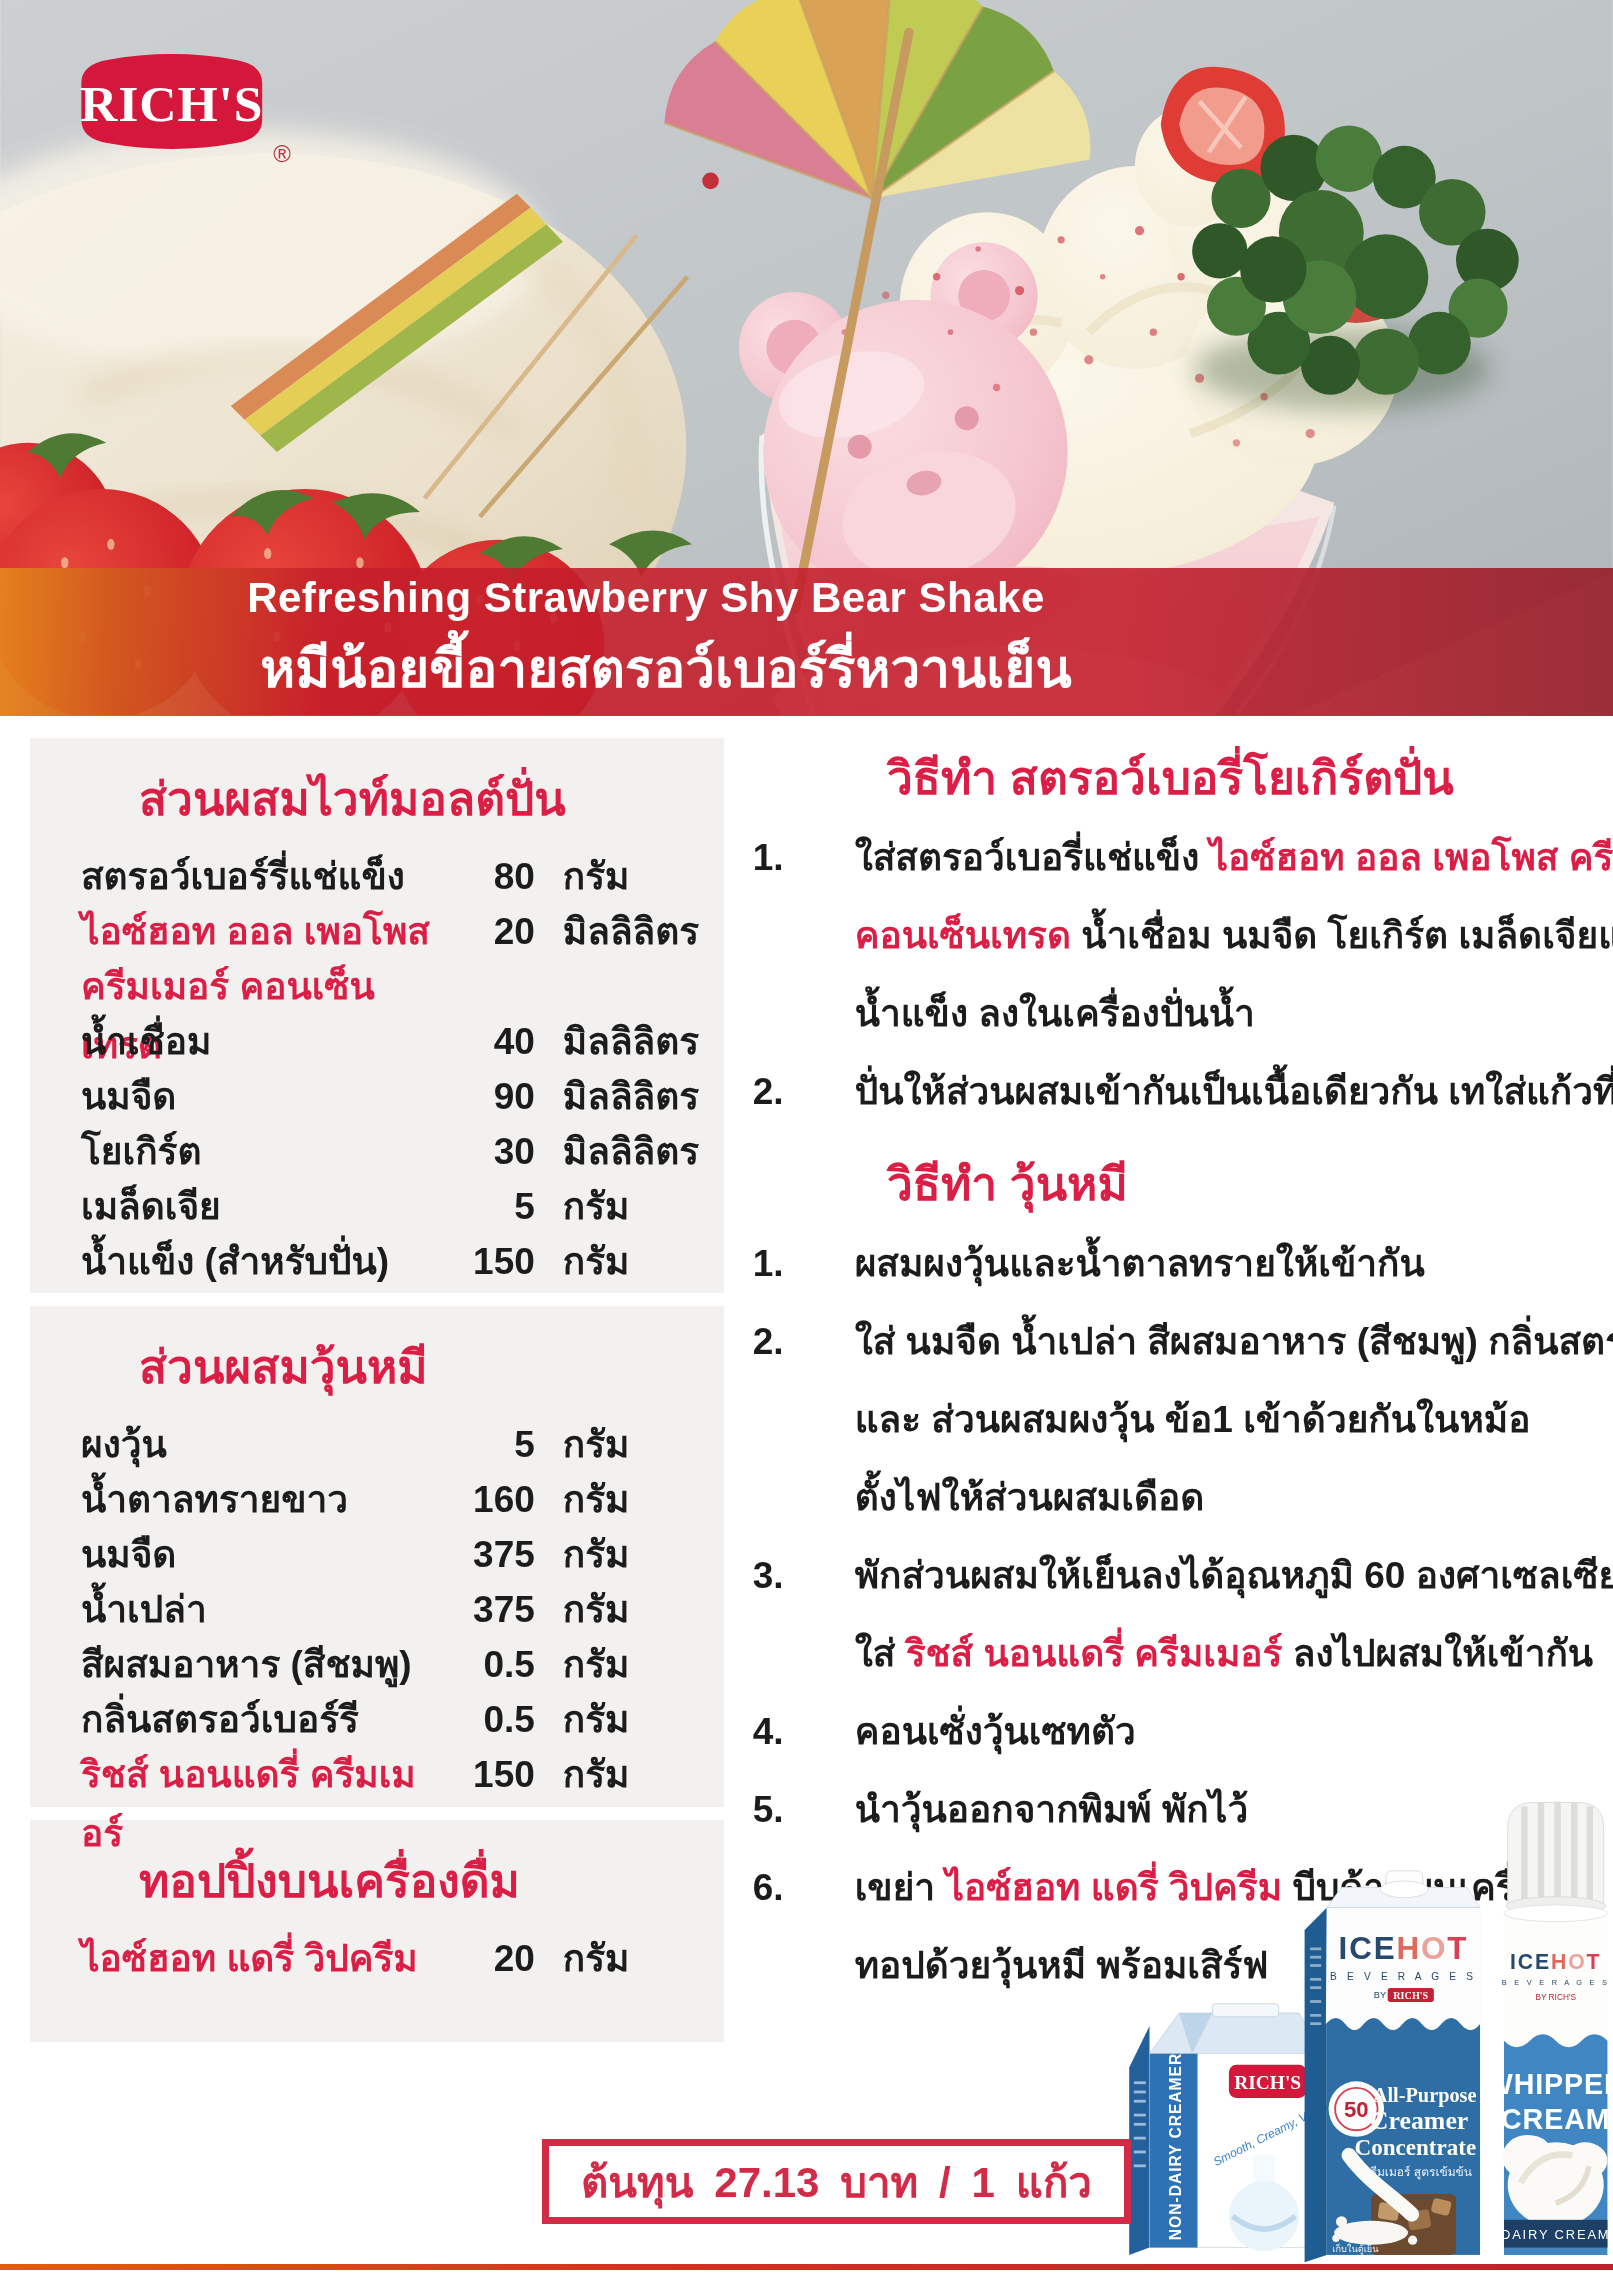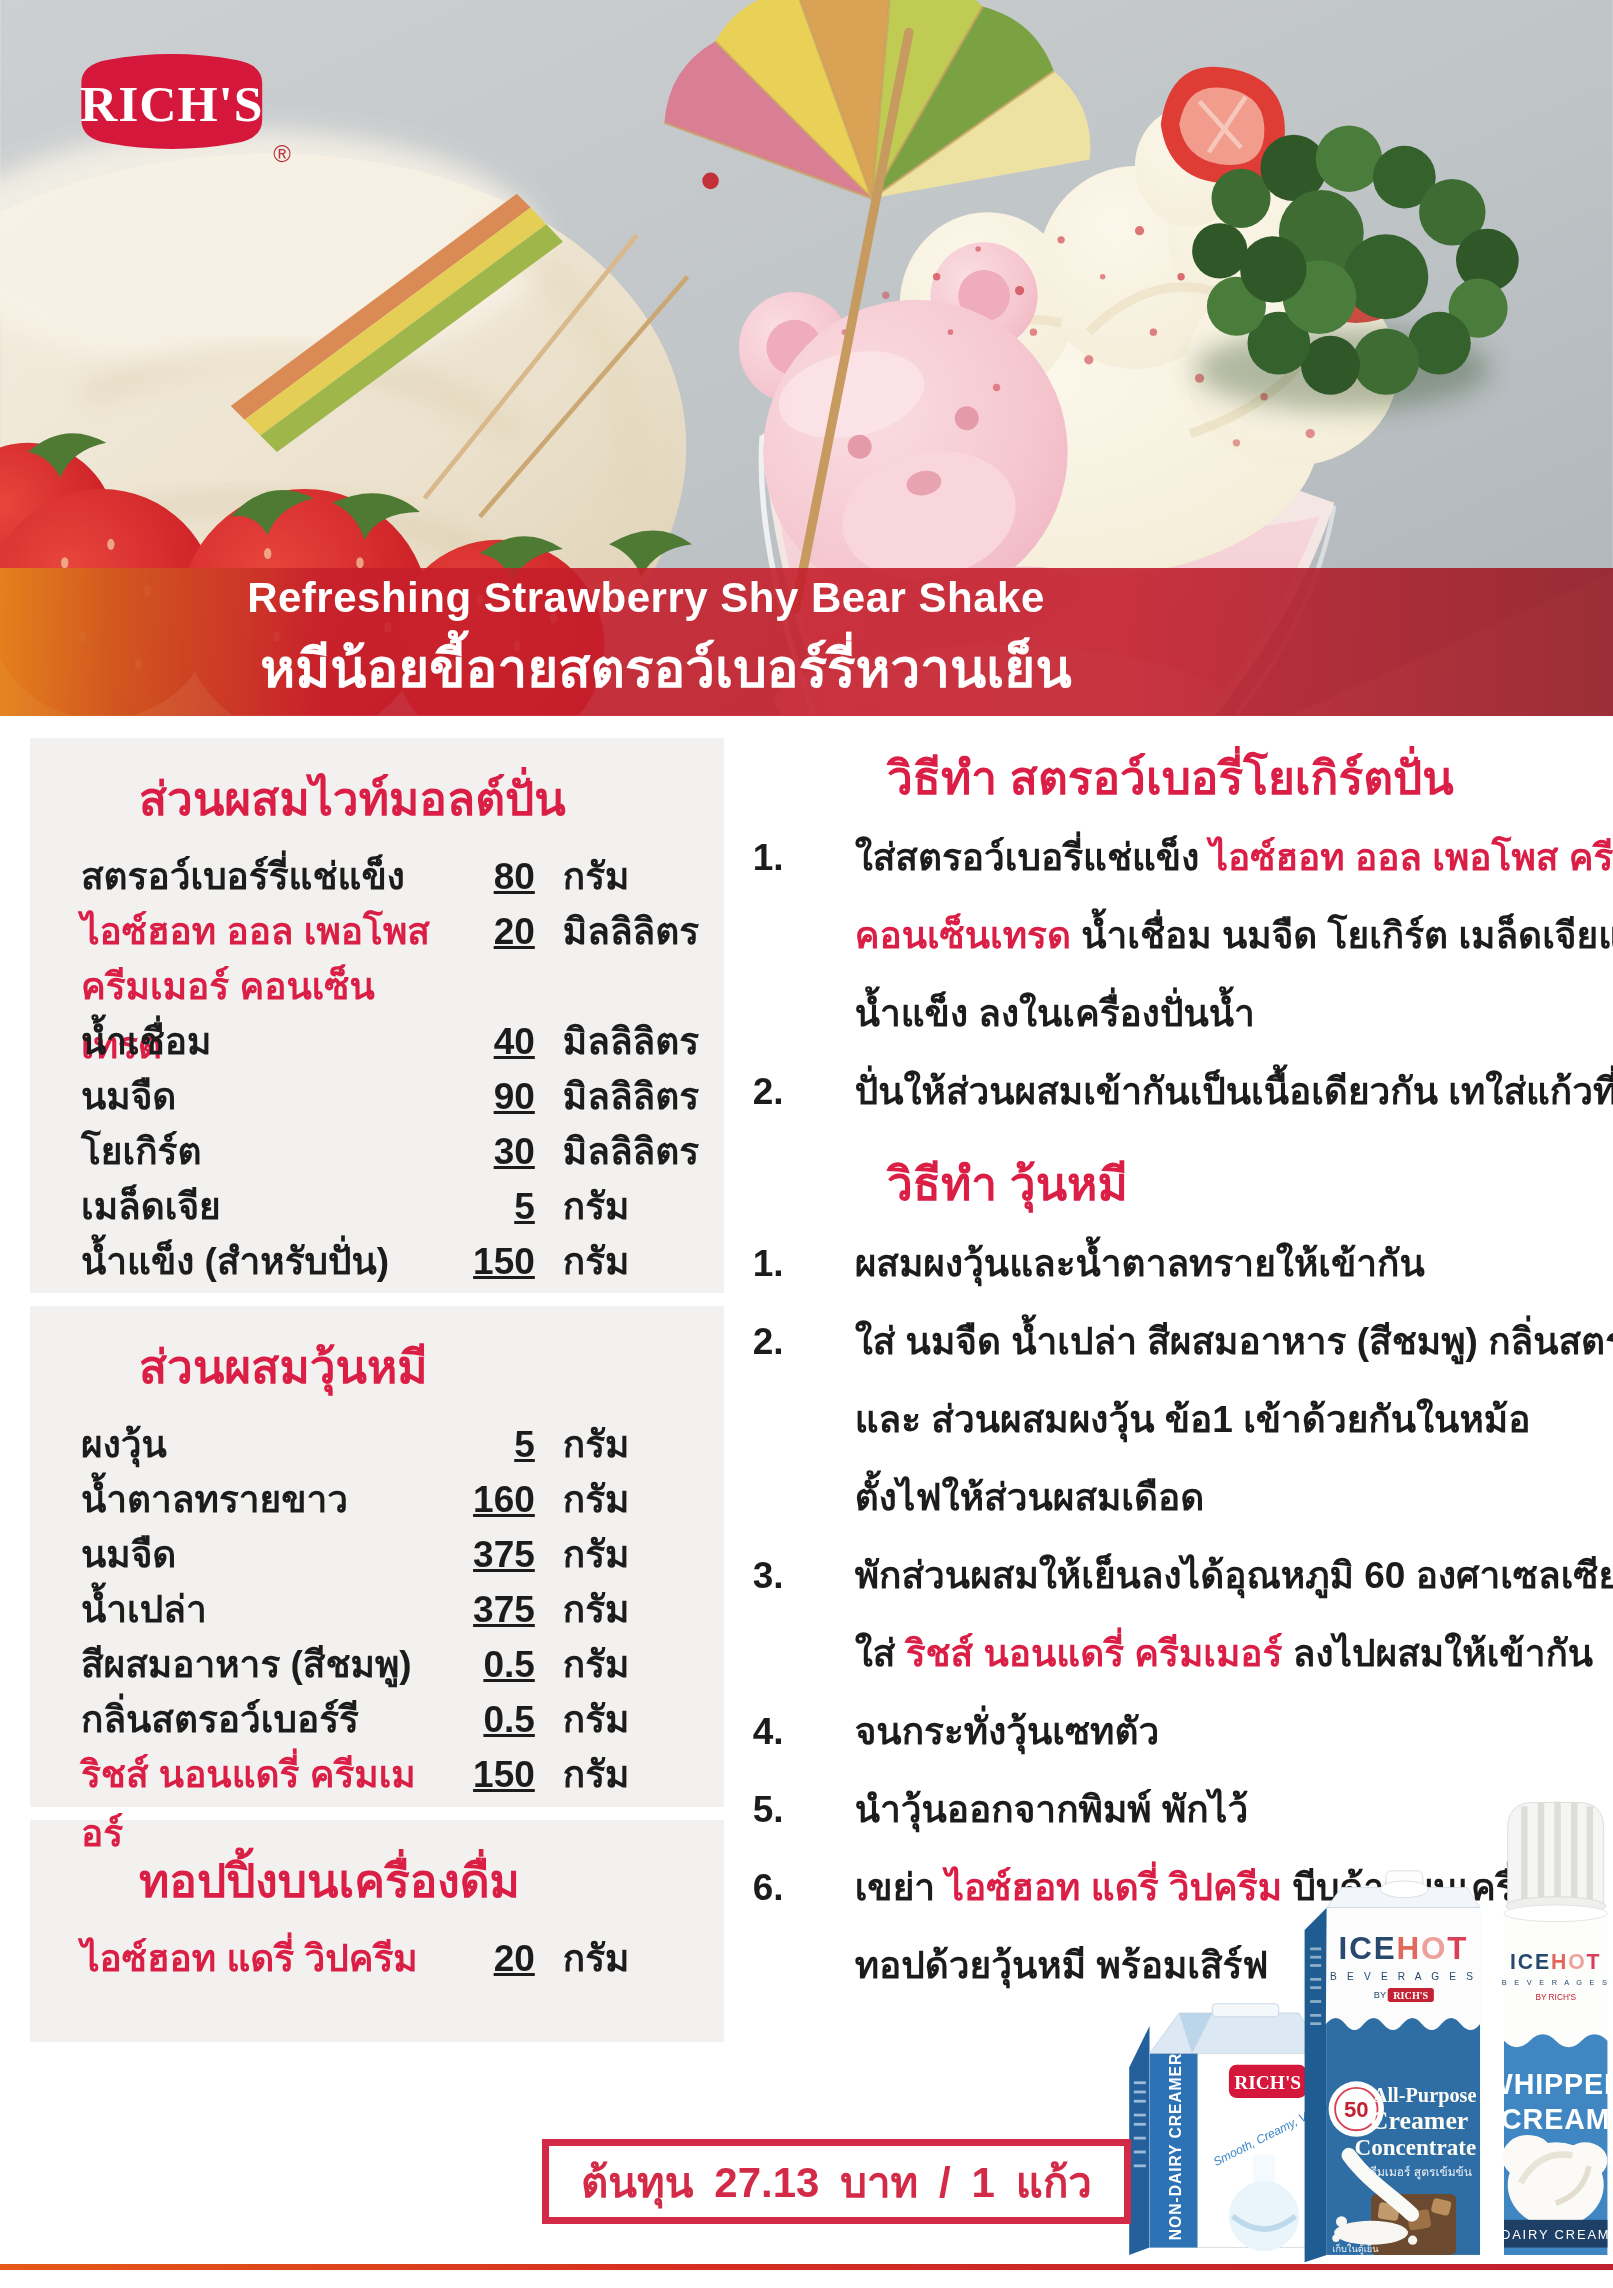--- a/index.html
+++ b/index.html
@@ -22,21 +22,21 @@
   .banner-inner{width:1292px;text-align:center;}
   .banner-title-en{font-size:42px;font-weight:bold;color:#ffffff;letter-spacing:0.5px;}
   .banner-title-th{font-size:53px;font-weight:bold;color:#ffffff;margin-top:3.7px;padding-left:40px;}
   
   .ingredients{position:absolute;left:30px;top:738px;width:694px;}
   .ibox{background:#F2F1EF;margin-bottom:13px;padding-bottom:7.4px;}
   .ibox.last{padding-bottom:59px;}
   .ibox-title{color:#DA1E45;font-size:46px;font-weight:bold;padding:24px 0 11px 109px;}
   .irow{display:flex;align-items:baseline;height:55px;padding:0 9.2px 0 51px;font-size:37px;font-weight:600;}
   .irow .lbl{flex:1;min-width:0;}
-  .irow .amt{width:102px;text-align:right;text-decoration:underline;}
+  .irow .amt{width:102px;text-align:right;}
   .irow .unit{width:152px;padding-left:28px;}
   .red{color:#DA1E45;}
   
   .methods{position:absolute;left:749px;top:738px;width:864px;}
   .m-title{color:#DA1E45;font-size:46px;font-weight:bold;line-height:81px;padding-left:138px;white-space:nowrap;}
   .m-title.second{margin-top:13px;}
   .step{display:flex;font-size:37px;font-weight:600;}
   .step .num{width:102px;padding-left:3.7px;line-height:78px;}
   .step .lines{flex:1;min-width:0;}
   .step .line{line-height:78px;white-space:nowrap;}
@@ -395,21 +395,21 @@
       <div class="step">
         <div class="num">3.</div>
         <div class="lines">
           <div class="line"><span>พักส่วนผสมให้เย็นลงได้อุณหภูมิ 60 องศาเซลเซียส</span></div>
           <div class="line"><span>ใส่ </span><span class="red">ริชส์ นอนแดรี่ ครีมเมอร์</span><span> ลงไปผสมให้เข้ากัน</span></div>
         </div>
       </div>
       <div class="step">
         <div class="num">4.</div>
         <div class="lines">
-          <div class="line"><span>จนกระทั่งวุ้นเซทตัว</span></div>
+          <div class="line"><span>คอนเซั่งวุ้นเซทตัว</span></div>
         </div>
       </div>
       <div class="step">
         <div class="num">5.</div>
         <div class="lines">
           <div class="line"><span>นำวุ้นออกจากพิมพ์ พักไว้</span></div>
         </div>
       </div>
       <div class="step">
         <div class="num">6.</div>

